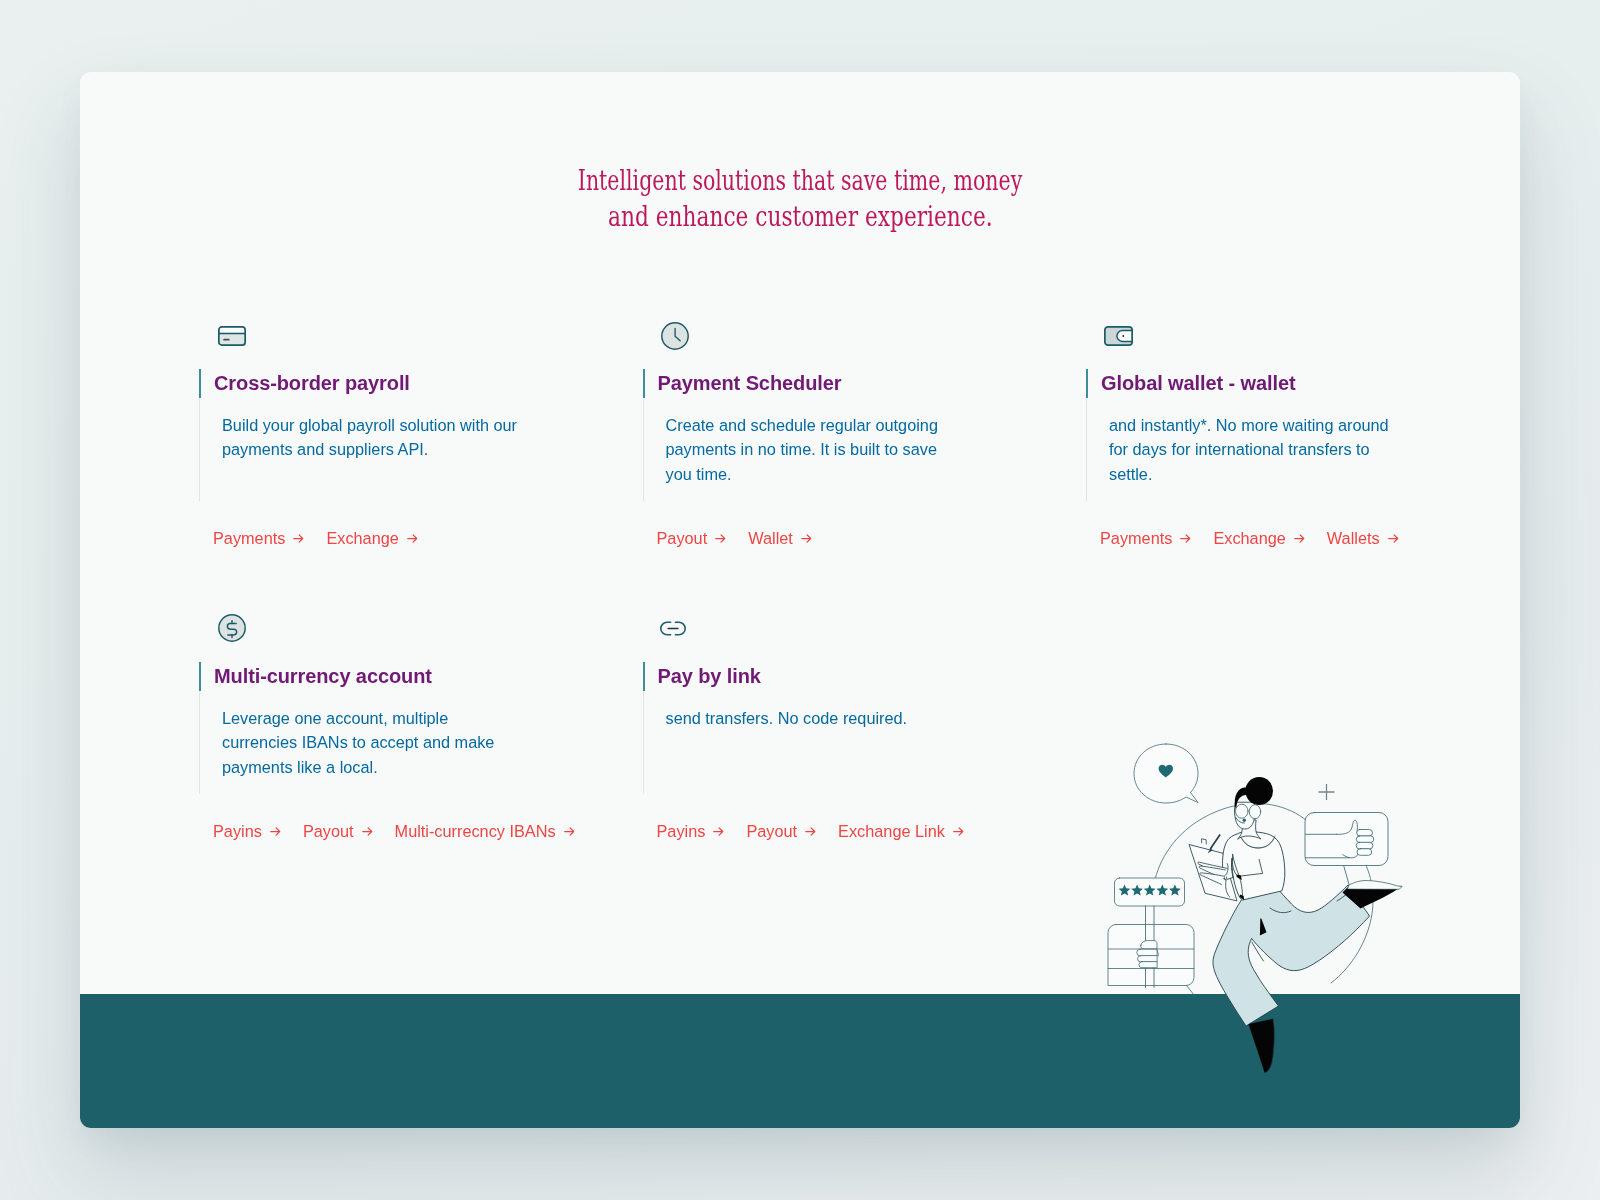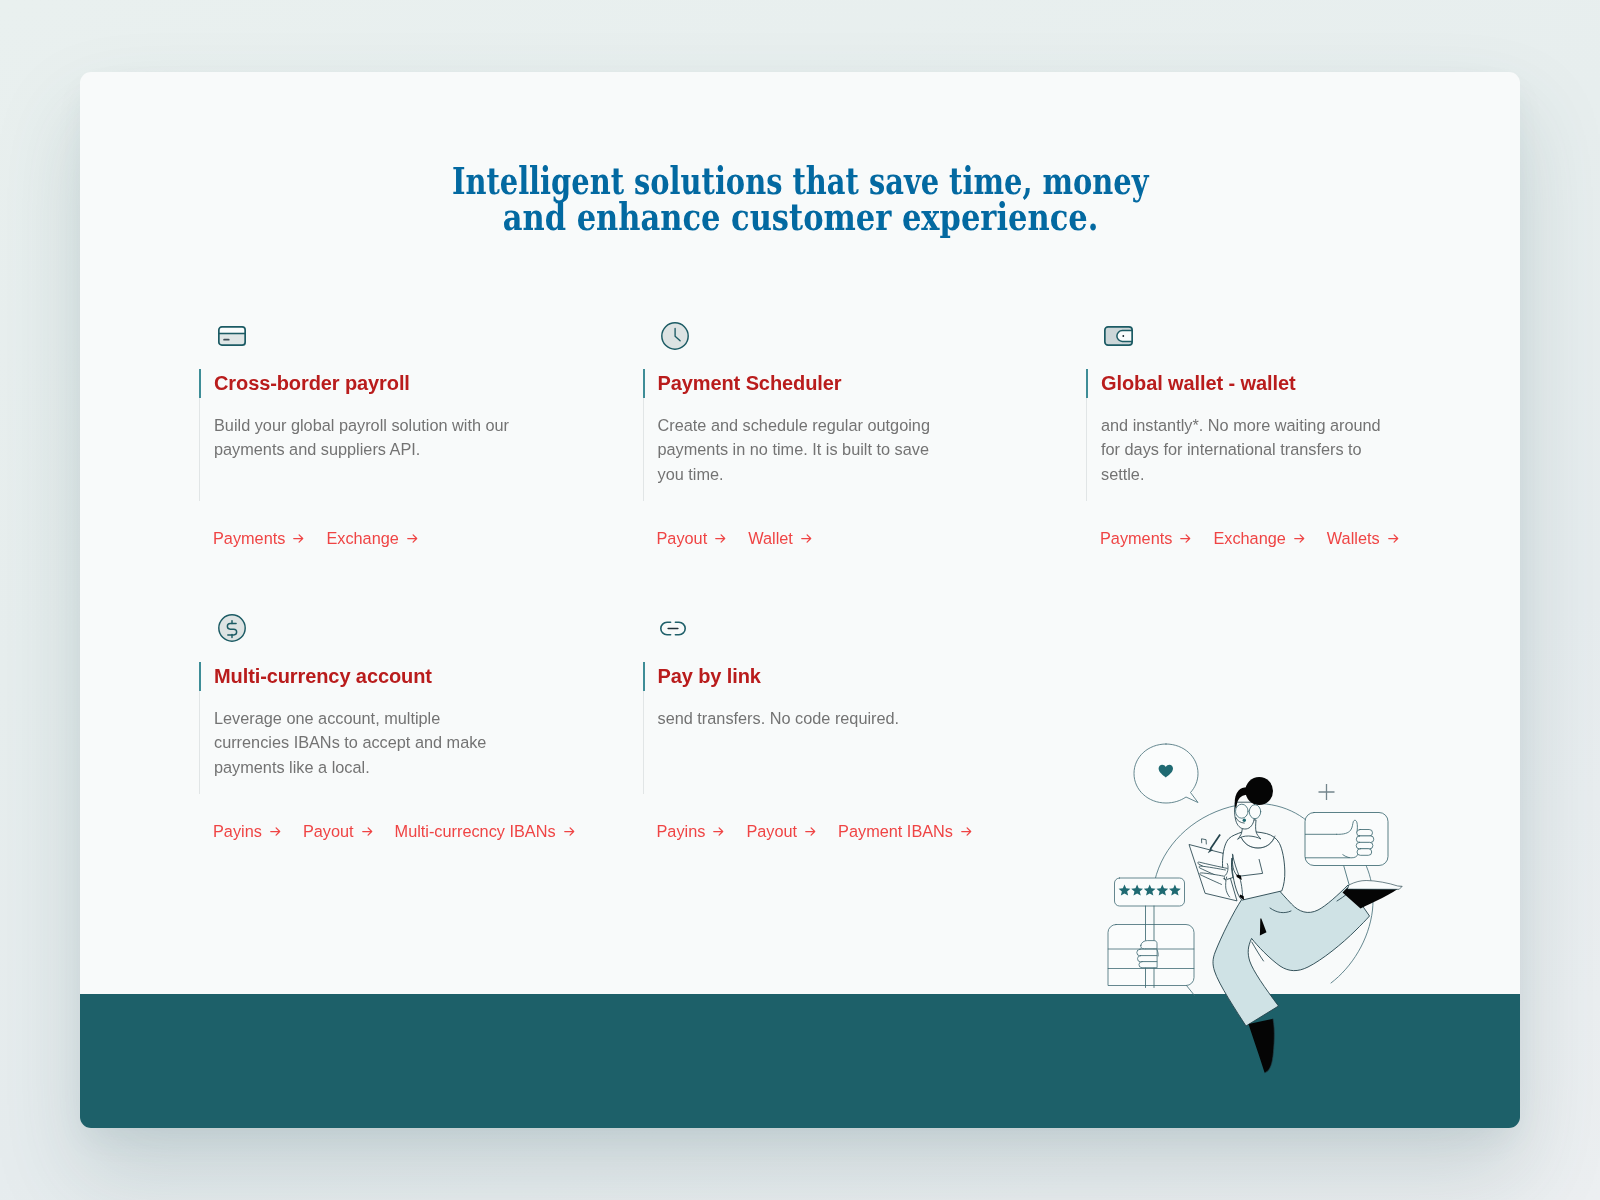--- a/index.html
+++ b/index.html
@@ -14,40 +14,40 @@
     background:
       linear-gradient(160deg,#e9f0ef 0%,#e7eeee 38%,#e6ecee 66%,#eceff1 100%);
   }
   .card{
     position:absolute;left:80px;top:72px;width:1440px;height:1056px;
     background:#f8fafa;border-radius:11px;overflow:hidden;
     box-shadow:0 46px 86px 2px rgba(47,86,97,.17), 0 14px 34px -6px rgba(47,86,97,.07);
   }
   .headline{
     position:absolute;left:0;right:0;top:91px;text-align:center;
-    color:#0369a1;
-    font-family:"DejaVu Serif Condensed","DejaVu Serif",serif;font-weight:700;
-    font-size:38px;line-height:35.5px;
+    color:#be185d;
+    font-family:"DejaVu Serif Condensed","DejaVu Serif",serif;font-weight:400;
+    font-size:27px;line-height:35.5px;
   }
   .headline div{display:inline-block;transform:scaleX(.845);}
   .headline div:last-child{transform:scaleX(.893);}
 
   .feature{position:absolute;width:404px;}
   .f-icon{position:absolute;left:15px;top:0;line-height:0;}
   .f-icon[data-icon="credit-card-icon"]{left:19px;top:0px;}
   .f-icon[data-icon="clock-icon"]{left:18px;top:-4px;}
   .f-icon[data-icon="wallet-icon"]{left:18px;top:0px;}
   .f-icon[data-icon="dollar-coin-icon"]{left:19px;top:-5px;}
   .f-icon[data-icon="link-icon"]{left:16px;top:2px;}
   .f-head{position:absolute;left:0;top:43px;padding-left:15px;}
   .f-bar{position:absolute;left:0;top:0;width:2px;height:29px;background:#3e8d97;}
   .f-rule{position:absolute;left:0;top:29px;width:1px;height:103px;background:#e1e5e6;}
-  .f-title{font-size:20px;font-weight:700;color:#b91c1c;line-height:29px;letter-spacing:-.1px;white-space:nowrap;}
-  .f-desc{position:absolute;left:15px;top:87px;width:360px;
-    font-size:16.3px;line-height:24.3px;color:#737373;}
+  .f-title{font-size:20px;font-weight:700;color:#701a75;line-height:29px;letter-spacing:-.1px;white-space:nowrap;}
+  .f-desc{position:absolute;left:23px;top:87px;width:360px;
+    font-size:16.3px;line-height:24.3px;color:#0369a1;}
   .f-desc .dl{white-space:nowrap;}
   .f-links{position:absolute;left:14px;top:202px;display:flex;}
   .f-link{color:#ef4444;font-size:16.3px;line-height:20px;white-space:nowrap;display:flex;align-items:baseline;gap:8px;margin-right:22px;text-decoration:none;}
   .f-link .arw{display:inline-block;line-height:0;transform:translateY(-1px);}
 
   .footer{position:absolute;left:0;right:0;bottom:0;height:134px;background:#1d6069;}
   .illus{position:absolute;left:1010px;top:658px;width:340px;height:345px;overflow:visible;}
 </style>
 </head>
 <body>
@@ -219,21 +219,21 @@
                 <path d="M.75 4.5h8.9M6.1 .9 9.7 4.5 6.1 8.1" stroke="currentColor" stroke-width="1.25" stroke-linecap="round" stroke-linejoin="round"></path>
               </svg></span>
       </a>
           <a class="f-link" href="#">
         <span>Payout</span>
         <span class="arw"><svg width="11" height="9" viewBox="0 0 11 9" fill="none" aria-hidden="true">
                 <path d="M.75 4.5h8.9M6.1 .9 9.7 4.5 6.1 8.1" stroke="currentColor" stroke-width="1.25" stroke-linecap="round" stroke-linejoin="round"></path>
               </svg></span>
       </a>
           <a class="f-link" href="#">
-        <span>Payment IBANs</span>
+        <span>Exchange Link</span>
         <span class="arw"><svg width="11" height="9" viewBox="0 0 11 9" fill="none" aria-hidden="true">
                 <path d="M.75 4.5h8.9M6.1 .9 9.7 4.5 6.1 8.1" stroke="currentColor" stroke-width="1.25" stroke-linecap="round" stroke-linejoin="round"></path>
               </svg></span>
       </a>
         </div>
       </div>
     </div>
 
   <div class="footer"></div>
 

